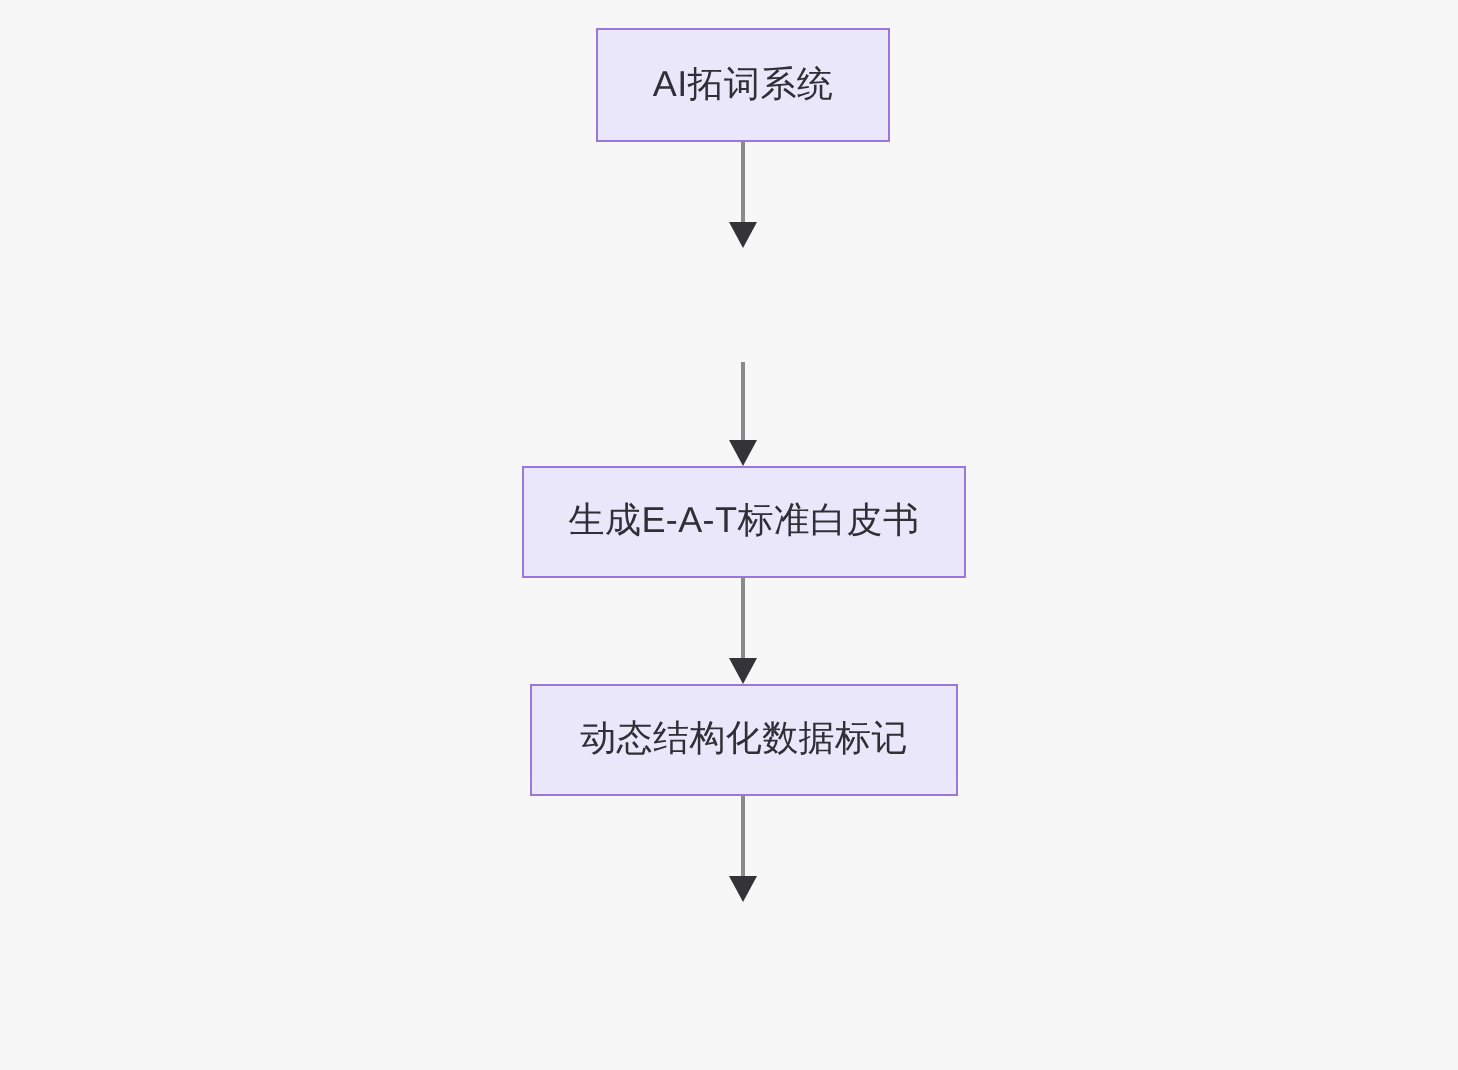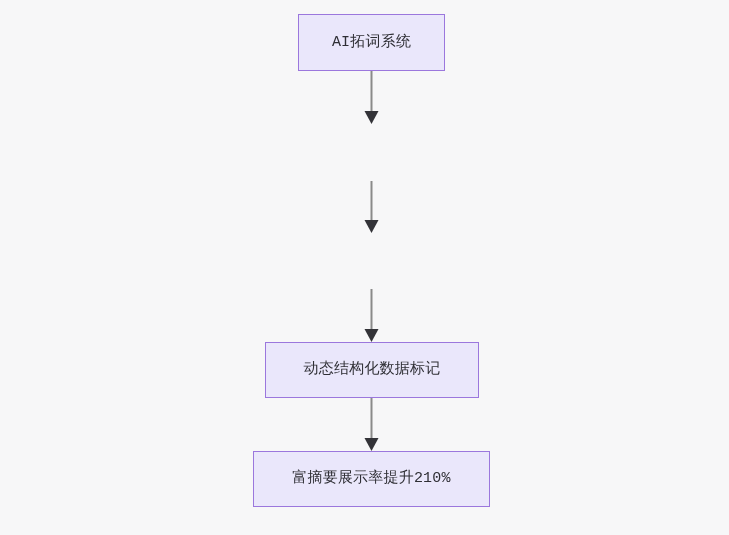--- a/index.html
+++ b/index.html
@@ -22,26 +22,25 @@
   .node {
     position: absolute;
     box-sizing: border-box;
     background: #eae7fb;
     border: 1.6px solid #9b77dd;
     border-radius: 0;
     display: flex;
     align-items: center;
     justify-content: center;
     color: #2f2f35;
-    font-size: 15px;
+    font-size: 18px;
     line-height: 1.2;
     letter-spacing: 0.2px;
     white-space: nowrap;
     user-select: none;
-    font-family: Liberation Mono, monospace;
   }
   .node-label {
     display: block;
     text-align: center;
   }
   .edge {
     position: absolute;
     left: 0;
     top: 0;
     width: 729px;
@@ -91,22 +90,22 @@
       <line class="edge-line" x1="371.5" y1="398" x2="371.5" y2="441"></line>
       <polygon class="edge-head" points="371.5,451 364.5,438 378.5,438"></polygon>
     </g>
   </svg>
 
   <div class="node" id="node-0">
     <span class="node-label">AI拓词系统</span>
   </div>
 
 
+  <div class="node" id="node-2">
+    <span class="node-label">生成E-A-T标准白皮书</span>
+  </div>
 
   <div class="node" id="node-3">
     <span class="node-label">动态结构化数据标记</span>
   </div>
 
-  <div class="node" id="node-4">
-    <span class="node-label">富摘要展示率提升210%</span>
-  </div>
 
 </div>
 
 </body></html>

